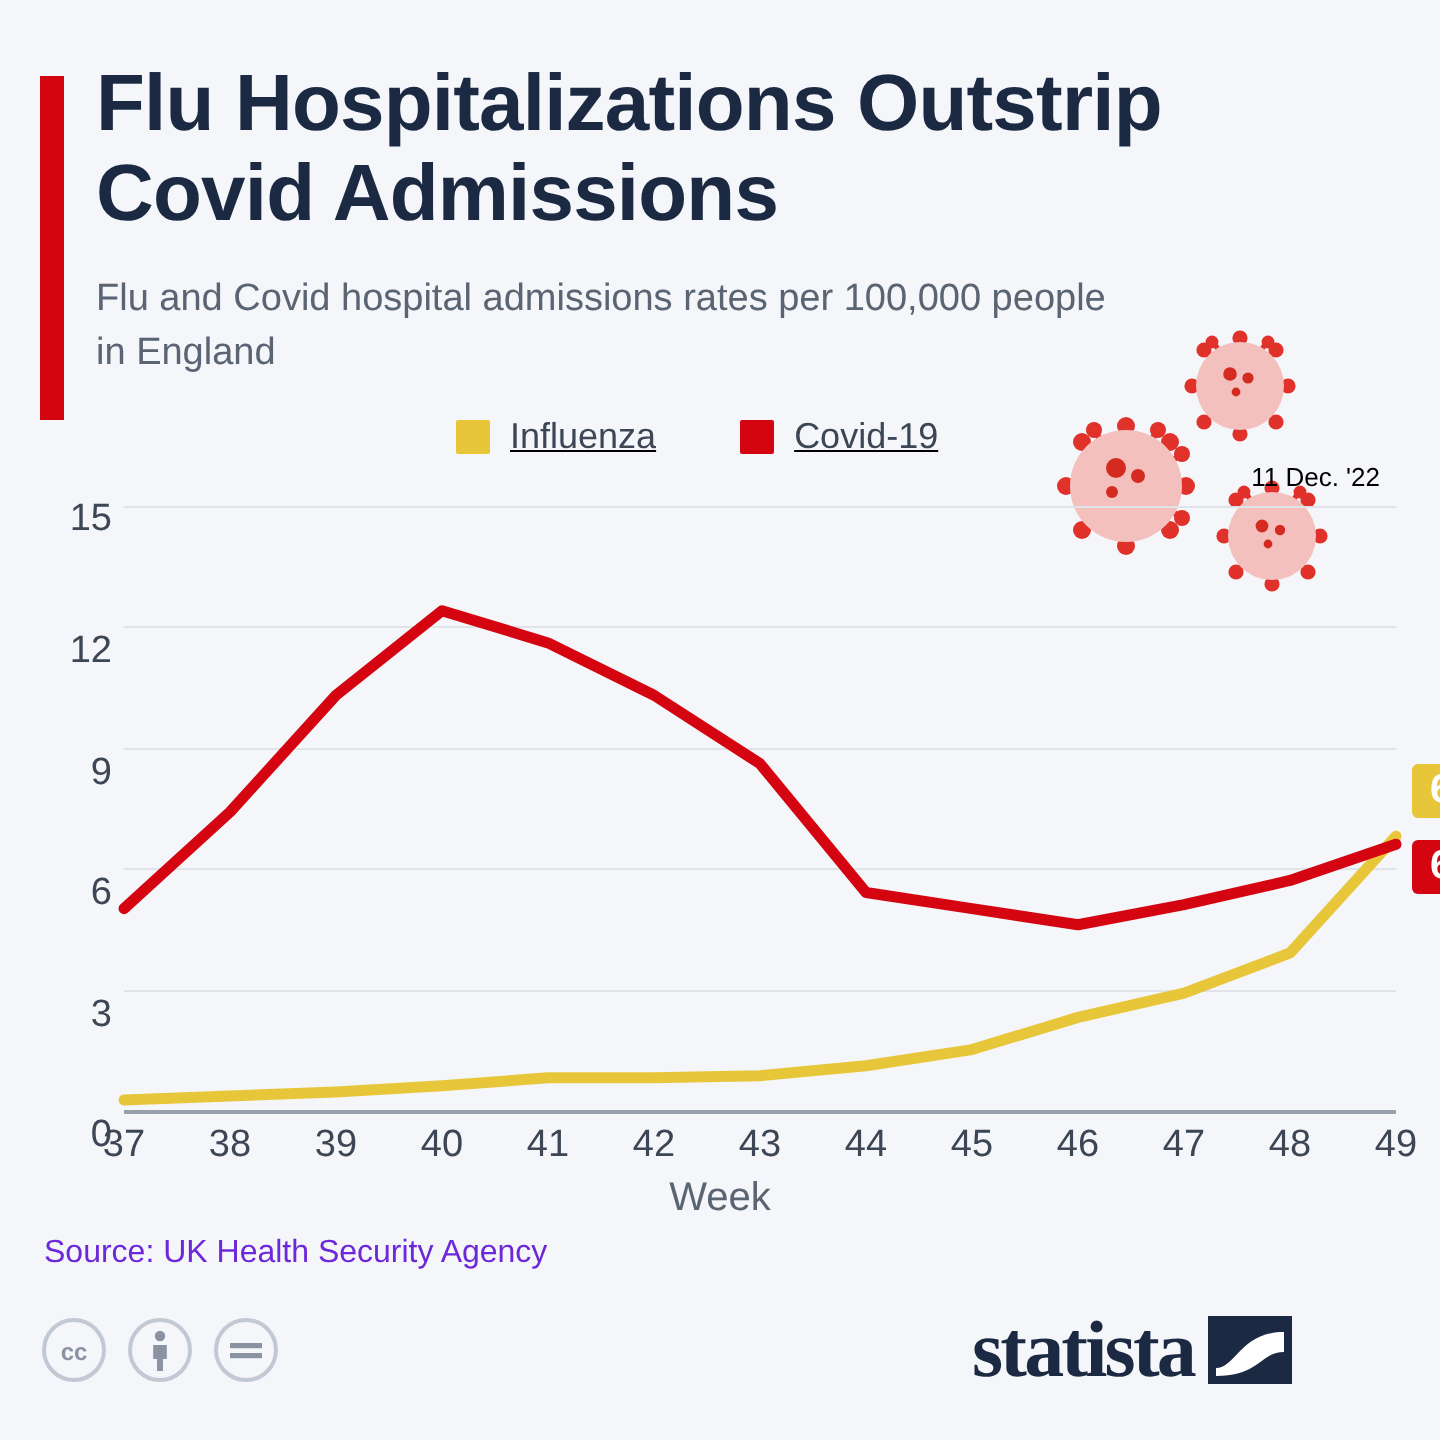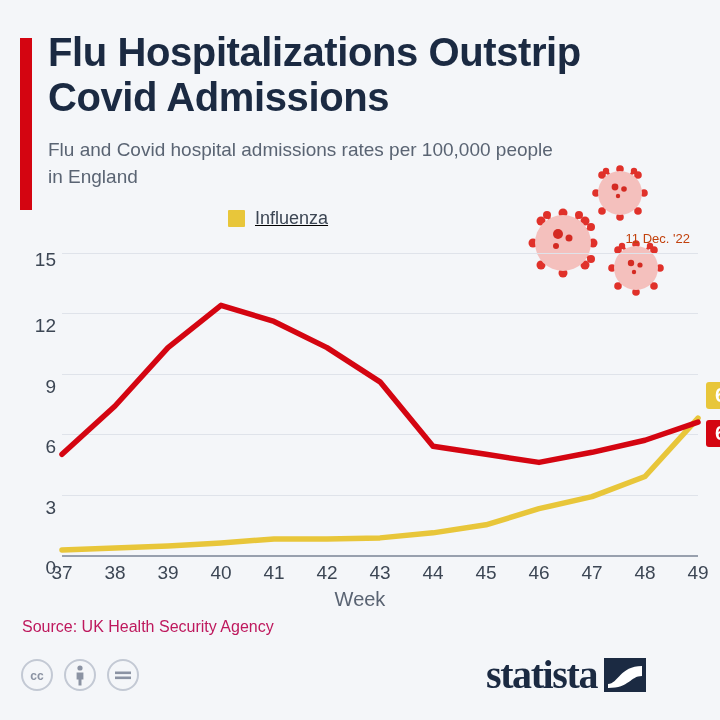--- a/index.html
+++ b/index.html
@@ -61,38 +61,38 @@
   .xtick{
     position:absolute;top:0;font-size:19px;color:#3c4654;
     transform:translateX(-50%);text-align:center;
   }
   #xaxis-title{
     position:absolute;left:0;top:348px;width:720px;text-align:center;
     font-size:20px;color:#5a6473;
   }
   #date-note{
     position:absolute;right:8px;top:-22px;
-    font-size:13px;color:#c2410c;white-space:nowrap;
+    font-size:13px;color:#000000;white-space:nowrap;
   }
   svg.lines{position:absolute;left:0;top:0;overflow:visible;}
   
   .chip{
     position:absolute;
     font-size:20px;font-weight:bold;color:#ffffff;
     padding:3px 9px 4px 9px;border-radius:3px;
     line-height:20px;
   }
   #chip-flu{background:#e8c63a;}
   #chip-covid{background:#d40511;}
   
   #virus-art{position:absolute;left:508px;top:158px;width:170px;height:145px;}
   
   #source{
     position:absolute;left:22px;top:618px;
-    font-size:16px;color:#be185d;
+    font-size:16px;color:#6d28d9;
   }
   #cc-icons{position:absolute;left:20px;top:658px;display:flex;gap:9px;text-align:center;}
   #logo{position:absolute;right:18px;top:654px;display:flex;align-items:center;gap:7px;font-family:Liberation Serif, serif;}
   #logo-text{
     font-size:40px;font-weight:bold;color:#1b2a42;letter-spacing:-1.4px;
     line-height:40px;
   }
 </style>
 </head>
 <body>
@@ -102,20 +102,24 @@
   <div id="header">
     <div id="accent-bar"></div>
     <div id="title">Flu Hospitalizations Outstrip Covid Admissions</div>
     <div id="subtitle">Flu and Covid hospital admissions rates per 100,000 people in England</div>
   </div>
 
   <div id="legend">
     <div class="legend-item">
       <span class="legend-swatch" style="background:#e8c63a"></span>
       <span class="legend-label">Influenza</span>
+    </div>
+    <div class="legend-item">
+      <span class="legend-swatch" style="background:#d40511"></span>
+      <span class="legend-label">Covid-19</span>
     </div>
   </div>
 
   <div id="virus-art">
     <svg width="170" height="145" viewBox="0 0 170 145">
       <g stroke="#e0312a" stroke-width="3" stroke-linecap="round">
         <g>
           <line x1="55" y1="85" x2="55" y2="57"></line>
             <line x1="55" y1="85" x2="75" y2="65"></line>
           <line x1="55" y1="85" x2="83" y2="85"></line>

